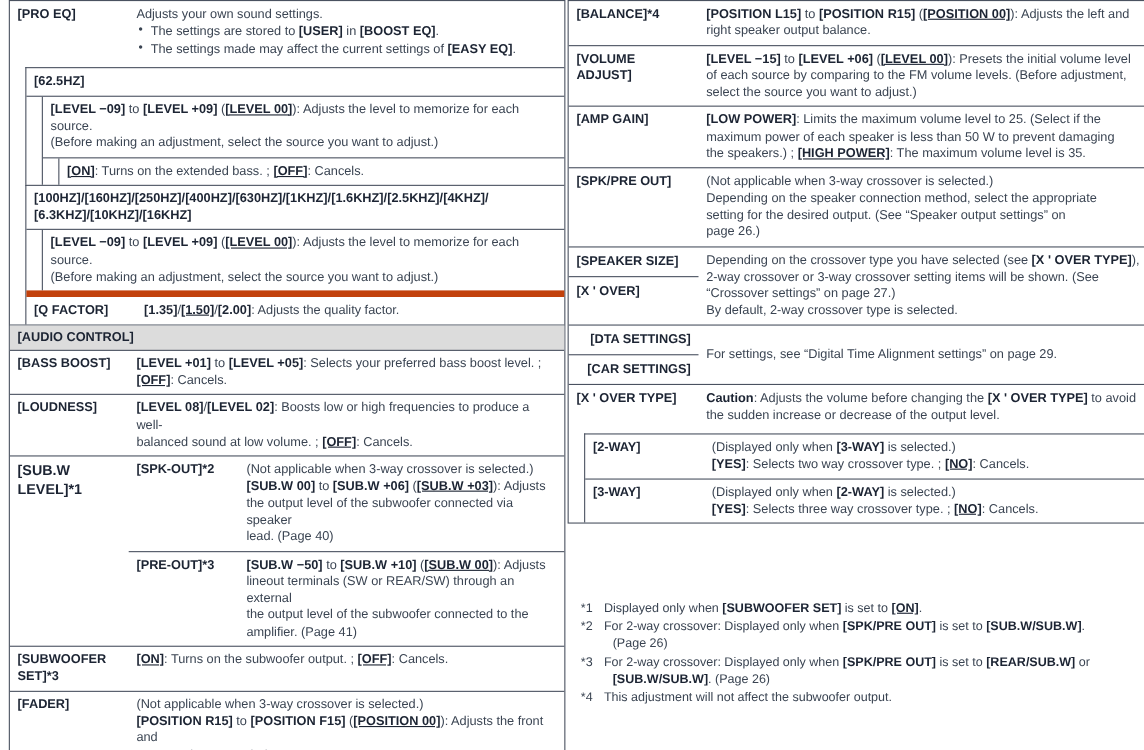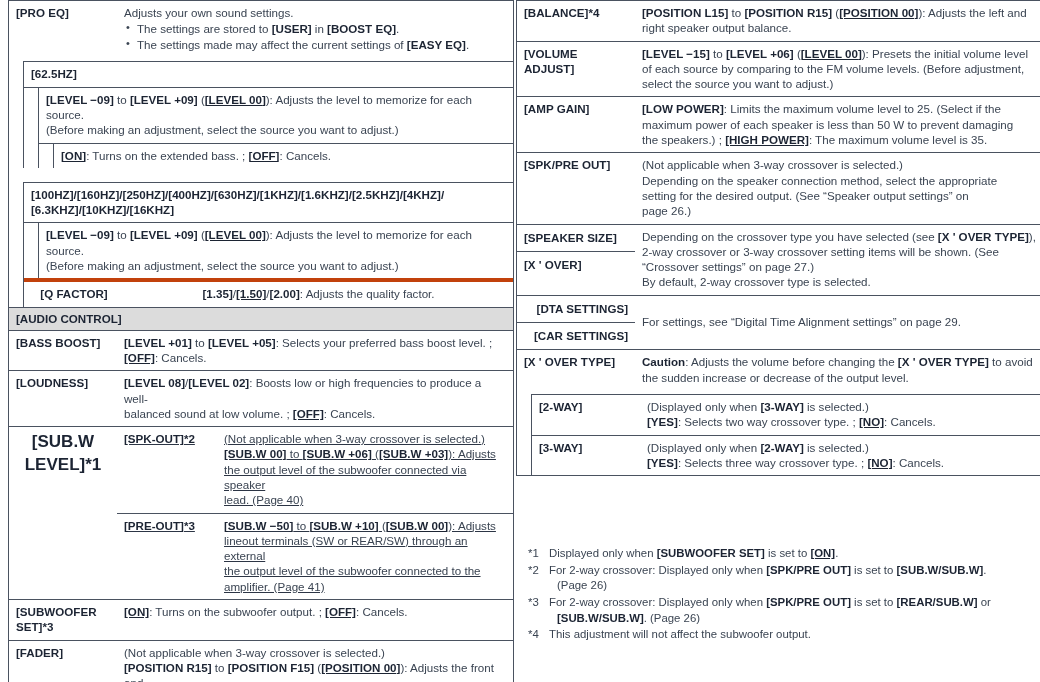--- a/index.html
+++ b/index.html
@@ -68,27 +68,26 @@
   ul.bullets li { position: relative; line-height: 1.34; }
   ul.bullets li::before {
     content: "\2022"; position: absolute; left: -11px; top: -1px;
     font-size: 11px; color: #3a4452;
   }
 
   .subcol { display: flex; }
   .subcol > .rowspan-k {
     flex: 0 0 108px;
     padding: 4px 7px 5px 7px;
-    font-size: 17px;
+    font-size: 13px;
     line-height: 1.32;
     font-weight: bold;
     color: #1c2433;
-    text-align: center;
-  }
-  .subcol > .sub-right { flex: 1 1 auto; min-width: 0; text-decoration: underline; }
+  }
+  .subcol > .sub-right { flex: 1 1 auto; min-width: 0; }
   .sub-right > .row { border-bottom: 1px solid #4a5260; }
   .sub-right > .row:last-child { border-bottom: none; }
 
   
   .pairwrap { display: flex; }
   .pairwrap > .pair-keys { flex: 0 0 118px; }
   .pairwrap > .pair-keys > div {
     padding: 5px 7px 6px 7px;
     font-size: 11.6px;
     font-weight: bold;
@@ -138,32 +137,32 @@
             <div class="cell rowline">
               <div><span class="b">[LEVEL −09]</span> to <span class="b">[LEVEL +09]</span> (<span class="bu">[LEVEL 00]</span>): Adjusts the level to memorize for each source.</div>
               <div>(Before making an adjustment, select the source you want to adjust.)</div>
             </div>
             <div class="nest-box" style="margin-top:0;border-top:none;">
               <div class="cell"><span class="bu">[ON]</span>: Turns on the extended bass. ; <span class="bu">[OFF]</span>: Cancels.</div>
             </div>
           </div>
         </div>
 
-        <div class="nest-box" style="margin-top:14px;">
+        <div class="nest-box" style="margin-top:0;">
           <div class="cell k rowline">
             <div><span class="b">[100HZ]</span>/<span class="b">[160HZ]</span>/<span class="b">[250HZ]</span>/<span class="b">[400HZ]</span>/<span class="b">[630HZ]</span>/<span class="b">[1KHZ]</span>/<span class="b">[1.6KHZ]</span>/<span class="b">[2.5KHZ]</span>/<span class="b">[4KHZ]</span>/</div>
             <div><span class="b">[6.3KHZ]</span>/<span class="b">[10KHZ]</span>/<span class="b">[16KHZ]</span></div>
           </div>
           <div class="nest-box" style="margin-top:0;border-top:none;">
             <div class="cell">
               <div><span class="b">[LEVEL −09]</span> to <span class="b">[LEVEL +09]</span> (<span class="bu">[LEVEL 00]</span>): Adjusts the level to memorize for each source.</div>
               <div>(Before making an adjustment, select the source you want to adjust.)</div>
             </div>
           </div>
-          <div style="border-top:4px solid #c2410c;display:flex;text-align:center;">
+          <div style="border-top:6px solid #c2410c;display:flex;">
             <div class="cell k kw-sub"><span class="b">[Q FACTOR]</span></div>
             <div class="cell v"><span class="b">[1.35]</span>/<span class="bu">[1.50]</span>/<span class="b">[2.00]</span>: Adjusts the quality factor.</div>
           </div>
         </div>
       </div>
 
       <div class="sechead"><span class="b">[AUDIO CONTROL]</span></div>
 
       <div class="row">
         <div class="cell k kw-left"><span class="b">[BASS BOOST]</span></div>

